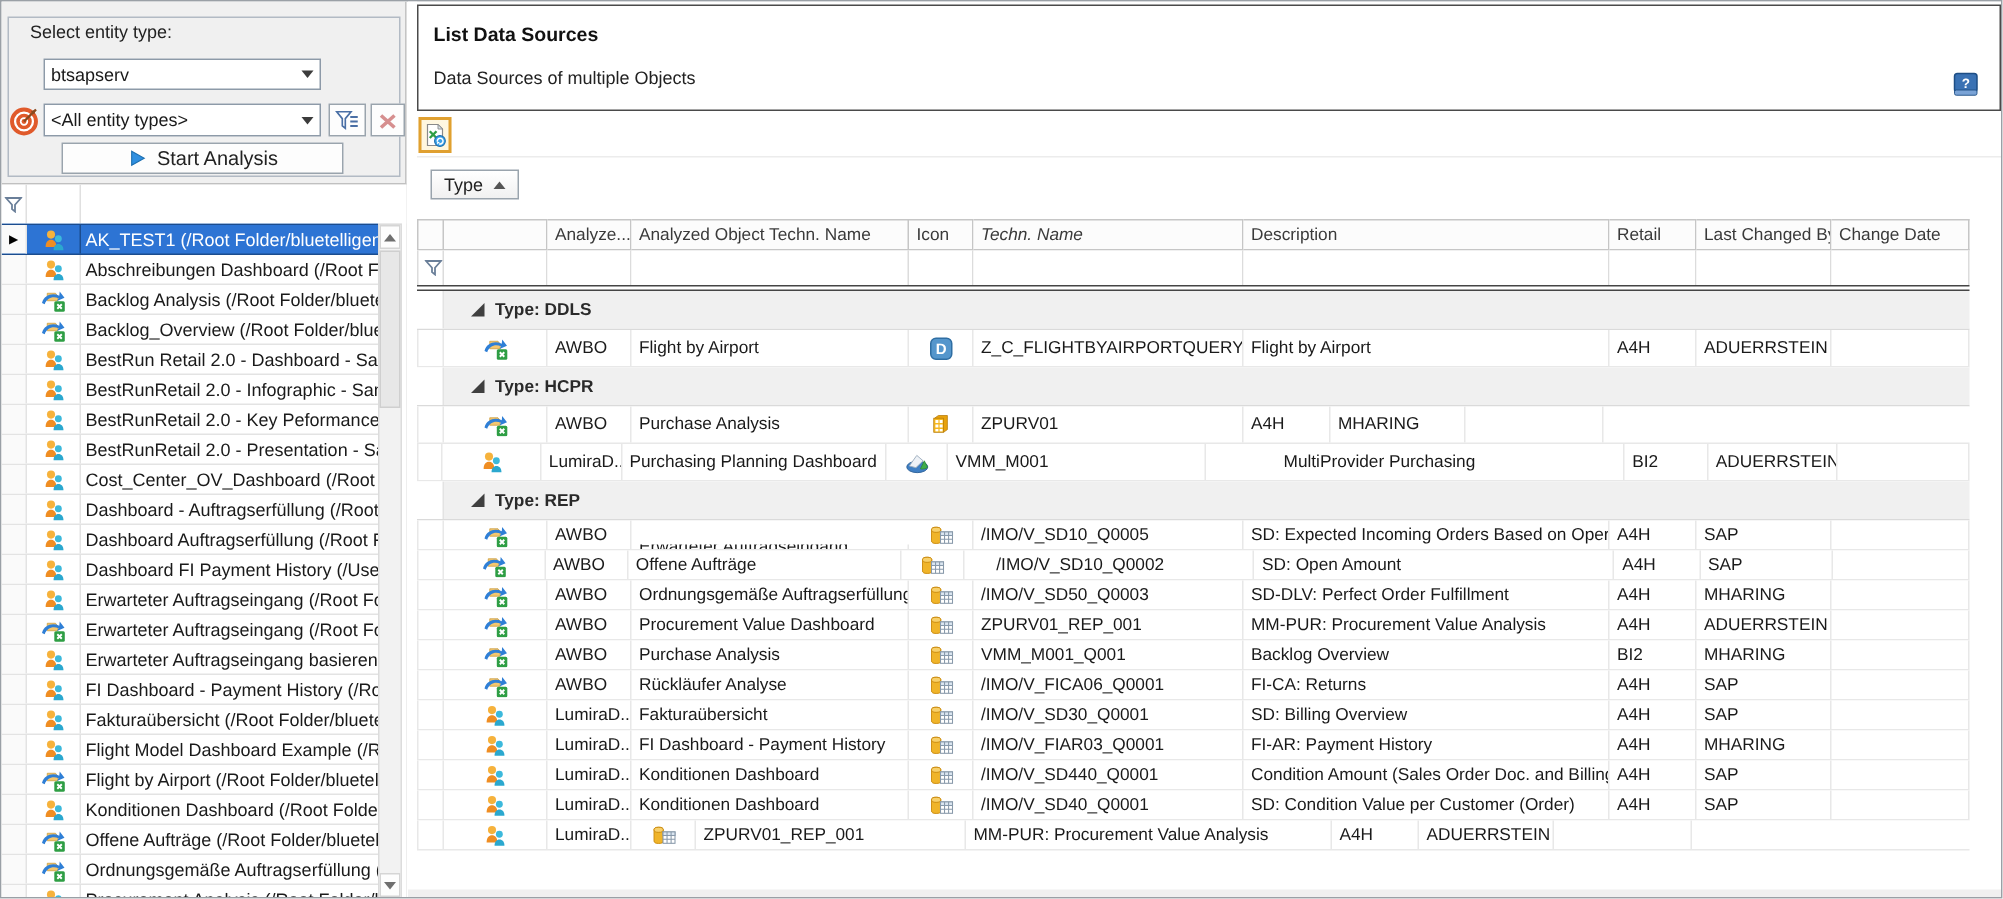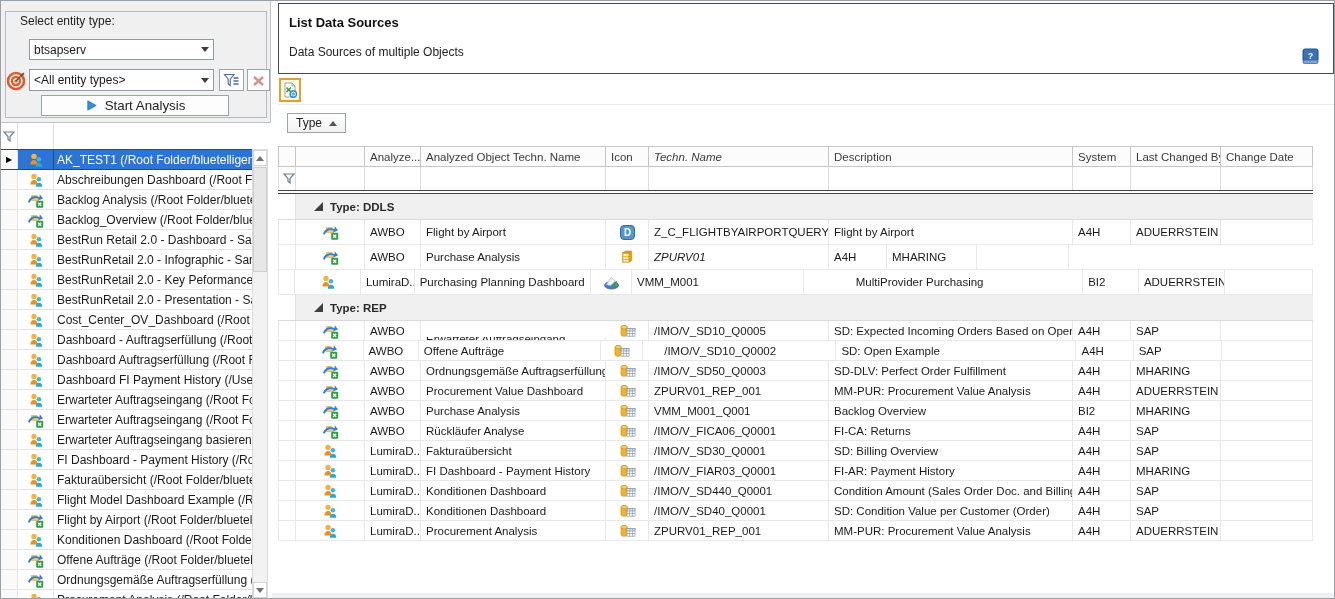--- a/index.html
+++ b/index.html
@@ -457,21 +457,21 @@
 
     <div class="grid">
       <div class="g-header" id="gridHeader">
           <div class="g-hcell" style="width: 18px;"></div>
           <div class="g-hcell" style="width: 69px;"></div>
           <div class="g-hcell" style="width: 56px;">Analyze...</div>
           <div class="g-hcell" style="width: 185px;">Analyzed Object Techn. Name</div>
           <div class="g-hcell" style="width: 43px;">Icon</div>
           <div class="g-hcell" style="width: 180px; font-style: italic;">Techn. Name</div>
           <div class="g-hcell" style="width: 244px;">Description</div>
-          <div class="g-hcell" style="width: 58px;">System</div>
+          <div class="g-hcell" style="width: 58px;">Retail</div>
           <div class="g-hcell" style="width: 90px;">Last Changed By</div>
           <div class="g-hcell" style="width: 92px;">Change Date</div>
         </div>
       <div class="g-filter" id="gridFilter">
           <div class="g-fcell" style="width: 18px;">
             <svg width="12" height="11" viewBox="0 0 12 11">
               <path d="M1 1 h10 l-4 4.5 v4.5 l-2-1.6 V5.5z" fill="none" stroke="#6a7f99" stroke-width="1.2"></path>
             </svg>
           </div>
           <div class="g-fcell" style="width: 69px;"></div>
@@ -510,20 +510,27 @@
                 <rect x="1.5" y="1.5" width="14" height="14" rx="3.5" fill="#5596cc" stroke="#2f6ea3"></rect>
                 <text x="8.5" y="12.3" font-size="10" font-weight="bold" text-anchor="middle" fill="#fff" font-family="Liberation Sans, sans-serif">D</text>
               </svg>
             </div>
             <div class="g-cell" style="width: 180px;">Z_C_FLIGHTBYAIRPORTQUERY</div>
             <div class="g-cell" style="width: 244px;">Flight by Airport</div>
             <div class="g-cell" style="width: 58px;">A4H</div>
             <div class="g-cell" style="width: 90px;">ADUERRSTEIN</div>
             <div class="g-cell" style="width: 92px;"></div>
           </div>
+          <div class="g-group">
+            <span class="sp"></span>
+            <span class="gbar">
+              <span class="tri-grp"></span>
+              <span>Type: HCPR</span>
+            </span>
+          </div>
           <div class="g-row tall">
             <div class="g-cell" style="width: 18px;"></div>
             <div class="g-cell cicon" style="width: 69px;">
               <svg width="17" height="16" viewBox="0 0 17 16">
                 <path d="M4.5 3.5 h5.5 l1.5 2 v3 h-7z" fill="#f5c76f" stroke="#c99a3a" stroke-width="0.5"></path>
                 <path d="M1 10 C2.5 4.5 8 3 12.5 5.2 L12.8 2.3 L16 6.5 L11 8.6 L12 6.8 C8.3 5.2 4.3 6.4 2.8 10.8 Z" fill="#2f7fd6"></path>
                 <rect x="9.2" y="8.8" width="7" height="7" rx="1" fill="#2e9e44"></rect>
                 <path d="M11.2 10.8 l3 3 M14.2 10.8 l-3 3" stroke="#fff" stroke-width="1.3"></path>
               </svg>
             </div>
@@ -534,21 +541,21 @@
                 <path d="M4 3.8 l2.6-1.8 h6 v9.4 l-2.6 1.8z" fill="#e8a20c" stroke="#b57a08" stroke-width="0.5"></path>
                 <rect x="3.5" y="3.8" width="6.5" height="9.4" fill="#f6b81e" stroke="#b57a08" stroke-width="0.5"></rect>
                 <rect x="4.6" y="5" width="2" height="2" fill="#fff"></rect>
                 <rect x="7.4" y="5" width="2" height="2" fill="#fff"></rect>
                 <rect x="4.6" y="8" width="2" height="2" fill="#fff"></rect>
                 <rect x="7.4" y="8" width="2" height="2" fill="#fff"></rect>
                 <rect x="4.6" y="11" width="2" height="1.6" fill="#fff"></rect>
                 <rect x="7.4" y="11" width="2" height="1.6" fill="#fff"></rect>
               </svg>
             </div>
-            <div class="g-cell" style="width: 180px; font-style: italic;">ZPURV01</div>
+            <div class="g-cell" style="width: 180px;">ZPURV01</div>
             <div class="g-cell" style="width: 58px;">A4H</div>
             <div class="g-cell" style="width: 90px;">MHARING</div>
             <div class="g-cell" style="width: 92px;"></div>
           </div>
           <div class="g-row tall">
             <div class="g-cell" style="width: 18px;"></div>
             <div class="g-cell cicon" style="width: 69px;">
               <svg width="16" height="16" viewBox="0 0 16 16">
                 <circle cx="6" cy="4.4" r="2.7" fill="#f6b23c"></circle>
                 <path d="M2.4 12.6c0-3.1 1.6-4.7 3.6-4.7s3.6 1.6 3.6 4.7z" fill="#ef8d22"></path>
@@ -620,21 +627,21 @@
             <div class="g-cell cicon" style="width: 43px;">
               <svg width="17" height="16" viewBox="0 0 17 16">
                 <path d="M2 4.2 a3.1 1.7 0 0 1 6.2 0 v7.4 a3.1 1.7 0 0 1 -6.2 0z" fill="#f0b429" stroke="#c8880a" stroke-width="0.6"></path>
                 <ellipse cx="5.1" cy="4.2" rx="3.1" ry="1.7" fill="#f8d06a" stroke="#c8880a" stroke-width="0.6"></ellipse>
                 <rect x="8" y="5.6" width="8" height="7.6" fill="#fff" stroke="#8899aa" stroke-width="0.7"></rect>
                 <rect x="8" y="5.6" width="8" height="2.4" fill="#dbe6f1" stroke="#8899aa" stroke-width="0.7"></rect>
                 <path d="M8 10.5 h8 M10.7 5.6 v7.6 M13.4 5.6 v7.6" stroke="#8899aa" stroke-width="0.7"></path>
               </svg>
             </div>
             <div class="g-cell" style="width: 180px; margin-left: 16px;">/IMO/V_SD10_Q0002</div>
-            <div class="g-cell" style="width: 244px;">SD: Open Example</div>
+            <div class="g-cell" style="width: 244px;">SD: Open Amount</div>
             <div class="g-cell" style="width: 58px;">A4H</div>
             <div class="g-cell" style="width: 90px;">SAP</div>
             <div class="g-cell" style="width: 92px;"></div>
           </div>
           <div class="g-row">
             <div class="g-cell" style="width: 18px;"></div>
             <div class="g-cell cicon" style="width: 69px;">
               <svg width="17" height="16" viewBox="0 0 17 16">
                 <path d="M4.5 3.5 h5.5 l1.5 2 v3 h-7z" fill="#f5c76f" stroke="#c99a3a" stroke-width="0.5"></path>
                 <path d="M1 10 C2.5 4.5 8 3 12.5 5.2 L12.8 2.3 L16 6.5 L11 8.6 L12 6.8 C8.3 5.2 4.3 6.4 2.8 10.8 Z" fill="#2f7fd6"></path>
@@ -852,21 +859,20 @@
             <div class="g-cell" style="width: 18px;"></div>
             <div class="g-cell cicon" style="width: 69px;">
               <svg width="16" height="16" viewBox="0 0 16 16">
                 <circle cx="6" cy="4.4" r="2.7" fill="#f6b23c"></circle>
                 <path d="M2.4 12.6c0-3.1 1.6-4.7 3.6-4.7s3.6 1.6 3.6 4.7z" fill="#ef8d22"></path>
                 <circle cx="10.9" cy="7.2" r="2.3" fill="#3cb9dc"></circle>
                 <path d="M7.7 14.8c0-2.7 1.4-4.1 3.3-4.1s3.3 1.4 3.3 4.1z" fill="#2ba8cf"></path>
               </svg>
             </div>
             <div class="g-cell" style="width: 56px;">LumiraD...</div>
-            <div class="g-cell" style="width: 185px;">Procurement Analysis</div>
             <div class="g-cell cicon" style="width: 43px;">
               <svg width="17" height="16" viewBox="0 0 17 16">
                 <path d="M2 4.2 a3.1 1.7 0 0 1 6.2 0 v7.4 a3.1 1.7 0 0 1 -6.2 0z" fill="#f0b429" stroke="#c8880a" stroke-width="0.6"></path>
                 <ellipse cx="5.1" cy="4.2" rx="3.1" ry="1.7" fill="#f8d06a" stroke="#c8880a" stroke-width="0.6"></ellipse>
                 <rect x="8" y="5.6" width="8" height="7.6" fill="#fff" stroke="#8899aa" stroke-width="0.7"></rect>
                 <rect x="8" y="5.6" width="8" height="2.4" fill="#dbe6f1" stroke="#8899aa" stroke-width="0.7"></rect>
                 <path d="M8 10.5 h8 M10.7 5.6 v7.6 M13.4 5.6 v7.6" stroke="#8899aa" stroke-width="0.7"></path>
               </svg>
             </div>
             <div class="g-cell" style="width: 180px;">ZPURV01_REP_001</div>

